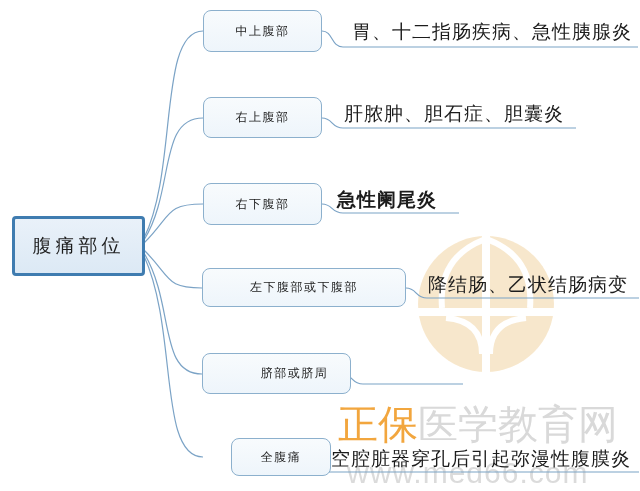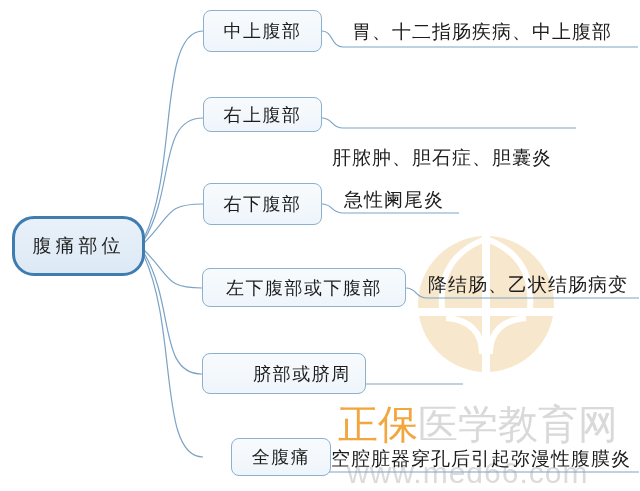--- a/index.html
+++ b/index.html
@@ -22,43 +22,43 @@
     font-size:30px;line-height:1.0;font-weight:400;letter-spacing:1px;
     color:#dbdbdb;white-space:nowrap;user-select:none;
   }
 
   
   .node{
     position:absolute;box-sizing:border-box;
     display:flex;align-items:center;justify-content:center;
     border:1px solid #8cb0cd;border-radius:8px;
     background:linear-gradient(180deg,#f8fbfd 0%,#eef5fb 100%);
-    color:#1c1c1c;font-size:18px;letter-spacing:1.5px;white-space:nowrap;
+    color:#1c1c1c;font-size:12px;letter-spacing:1.5px;white-space:nowrap;
   }
   .root{
     left:12px;top:216px;width:133px;height:60px;
-    border:3px solid #3f7cb0;border-radius:22px;
+    border:3px solid #3f7cb0;border-radius:4px;
     background:linear-gradient(180deg,#e9f1f9 0%,#dce9f5 100%);
     font-size:19px;letter-spacing:4px;
   }
   .b0{left:203px;top:10px;width:119px;height:42px;}
-  .b1{left:203px;top:97px;width:119px;height:35px;}
+  .b1{left:203px;top:97px;width:119px;height:41px;}
   .b2{left:203px;top:183px;width:119px;height:42px;}
   .b3{left:202px;top:268px;width:204px;height:39px;}
-  .b4{left:202px;top:353px;width:164px;height:41px;padding-left:36px;}
+  .b4{left:202px;top:353px;width:149px;height:41px;padding-left:36px;}
   .b5{left:203px;top:438px;width:100px;height:38px;margin-left:28px;}
 
   
   .leaf{
     position:absolute;color:#1c1c1c;font-size:19px;letter-spacing:1px;
     line-height:22px;white-space:nowrap;
   }
   .l0{left:352px;top:21px;}
-  .l1{left:332px;top:103px;margin-top:44px;}
-  .l2{left:344px;top:189px;}
+  .l1{left:344px;top:103px;}
+  .l2{left:337px;top:189px;font-weight:bold;}
   .l3{left:428px;top:274px;}
   .l4{left:371px;top:360px;}
   .l5{left:331px;top:448px;}
 </style>
 </head>
 <body>
 
 <div class="stage">
 
   <svg class="layer" viewBox="0 0 640 491">
@@ -115,19 +115,19 @@
   <div class="node b3">
     <span>左下腹部或下腹部</span>
   </div>
   <div class="node b4">
     <span>脐部或脐周</span>
   </div>
   <div class="node b5">
     <span>全腹痛</span>
   </div>
 
-  <div class="leaf l0">胃、十二指肠疾病、中上腹部</div>
+  <div class="leaf l0">胃、十二指肠疾病、急性胰腺炎</div>
   <div class="leaf l1">肝脓肿、胆石症、胆囊炎</div>
   <div class="leaf l2">急性阑尾炎</div>
   <div class="leaf l3">降结肠、乙状结肠病变</div>
   <div class="leaf l5">空腔脏器穿孔后引起弥漫性腹膜炎</div>
 
 </div>
 
 </body></html>

